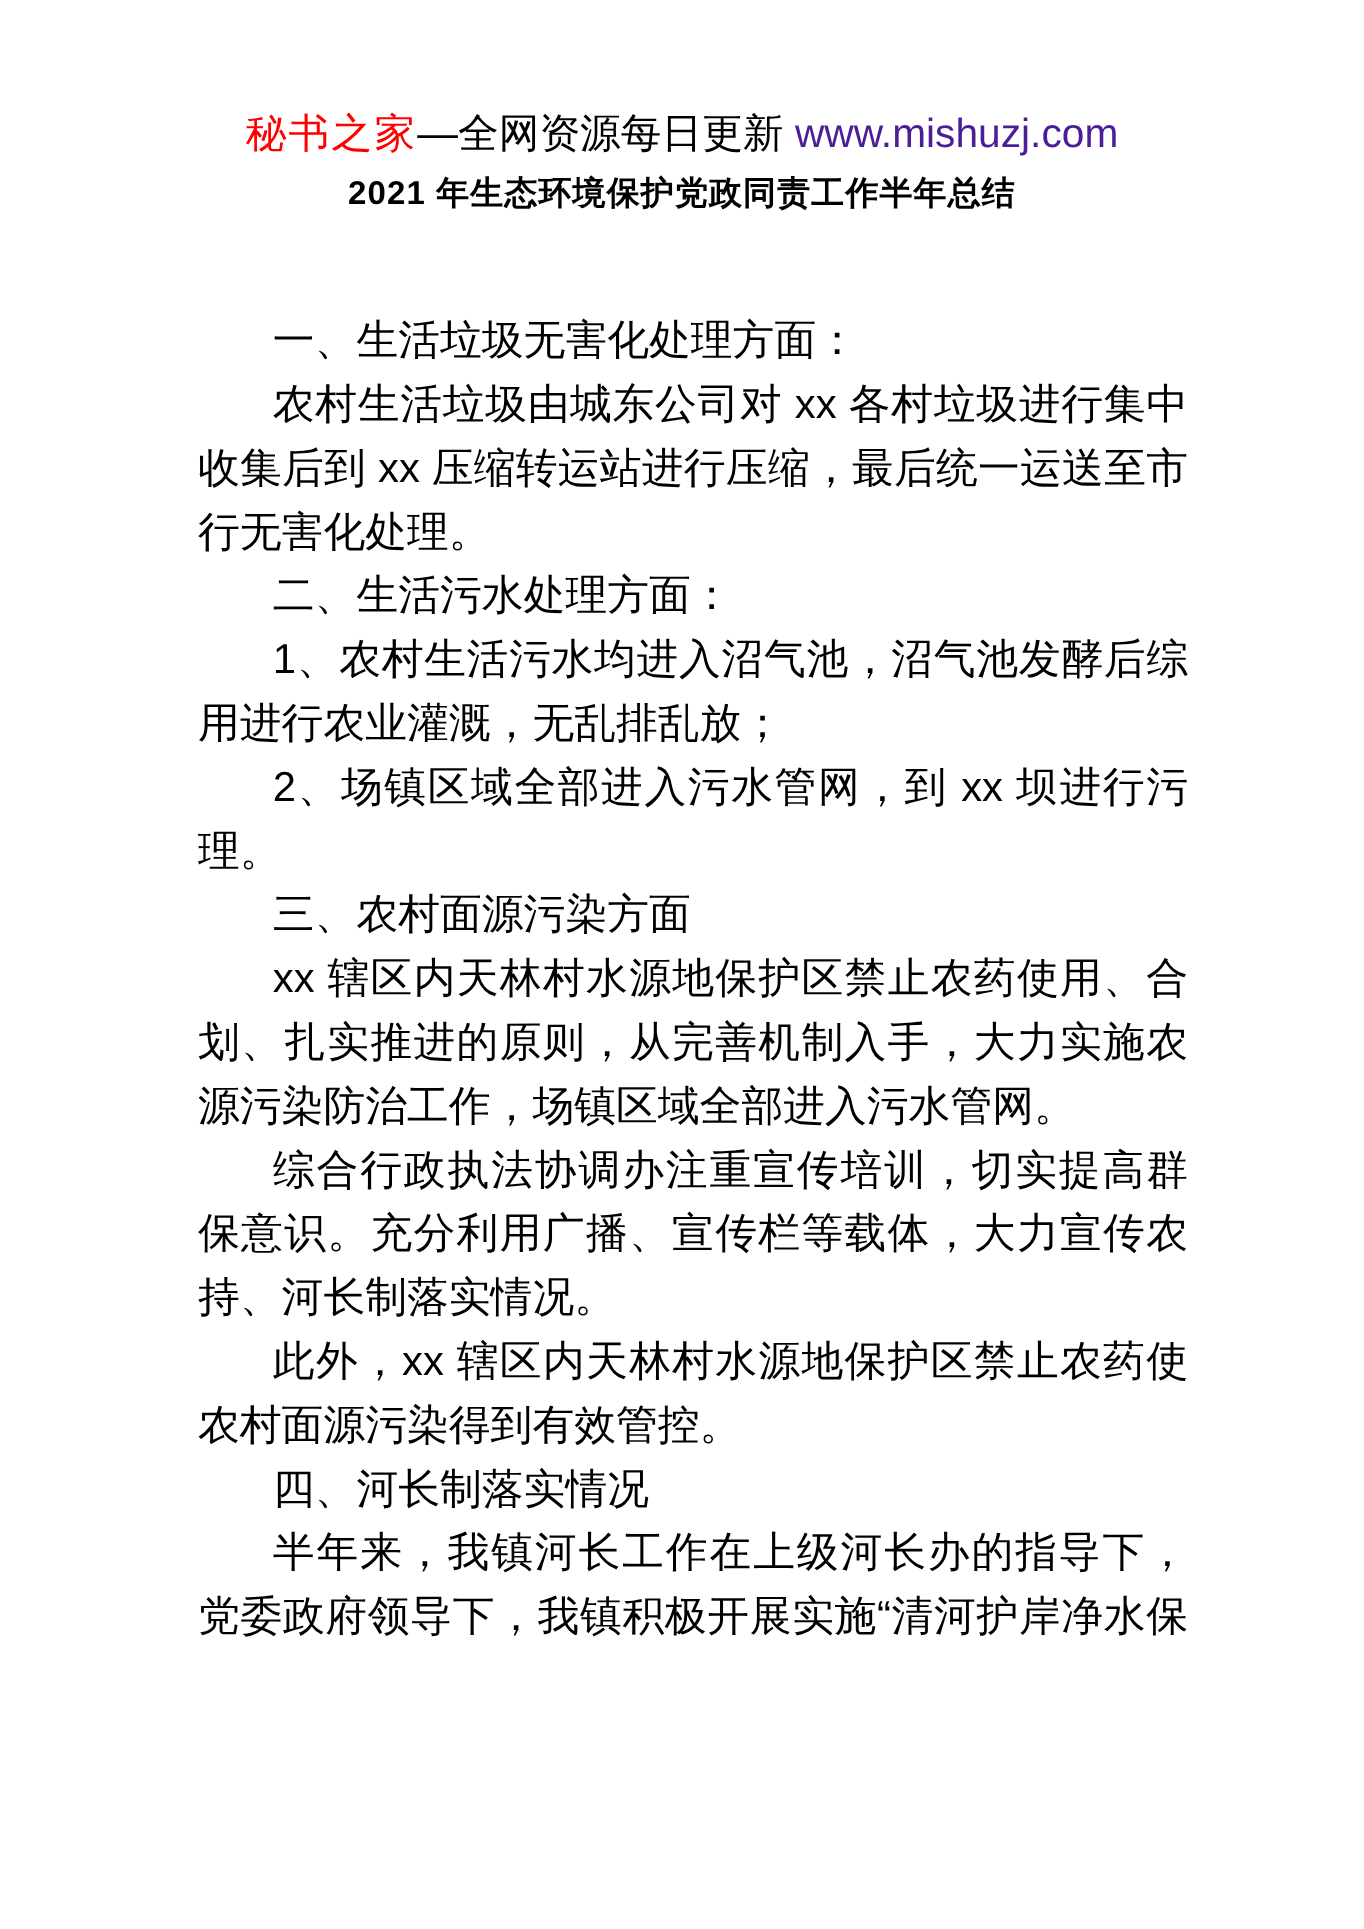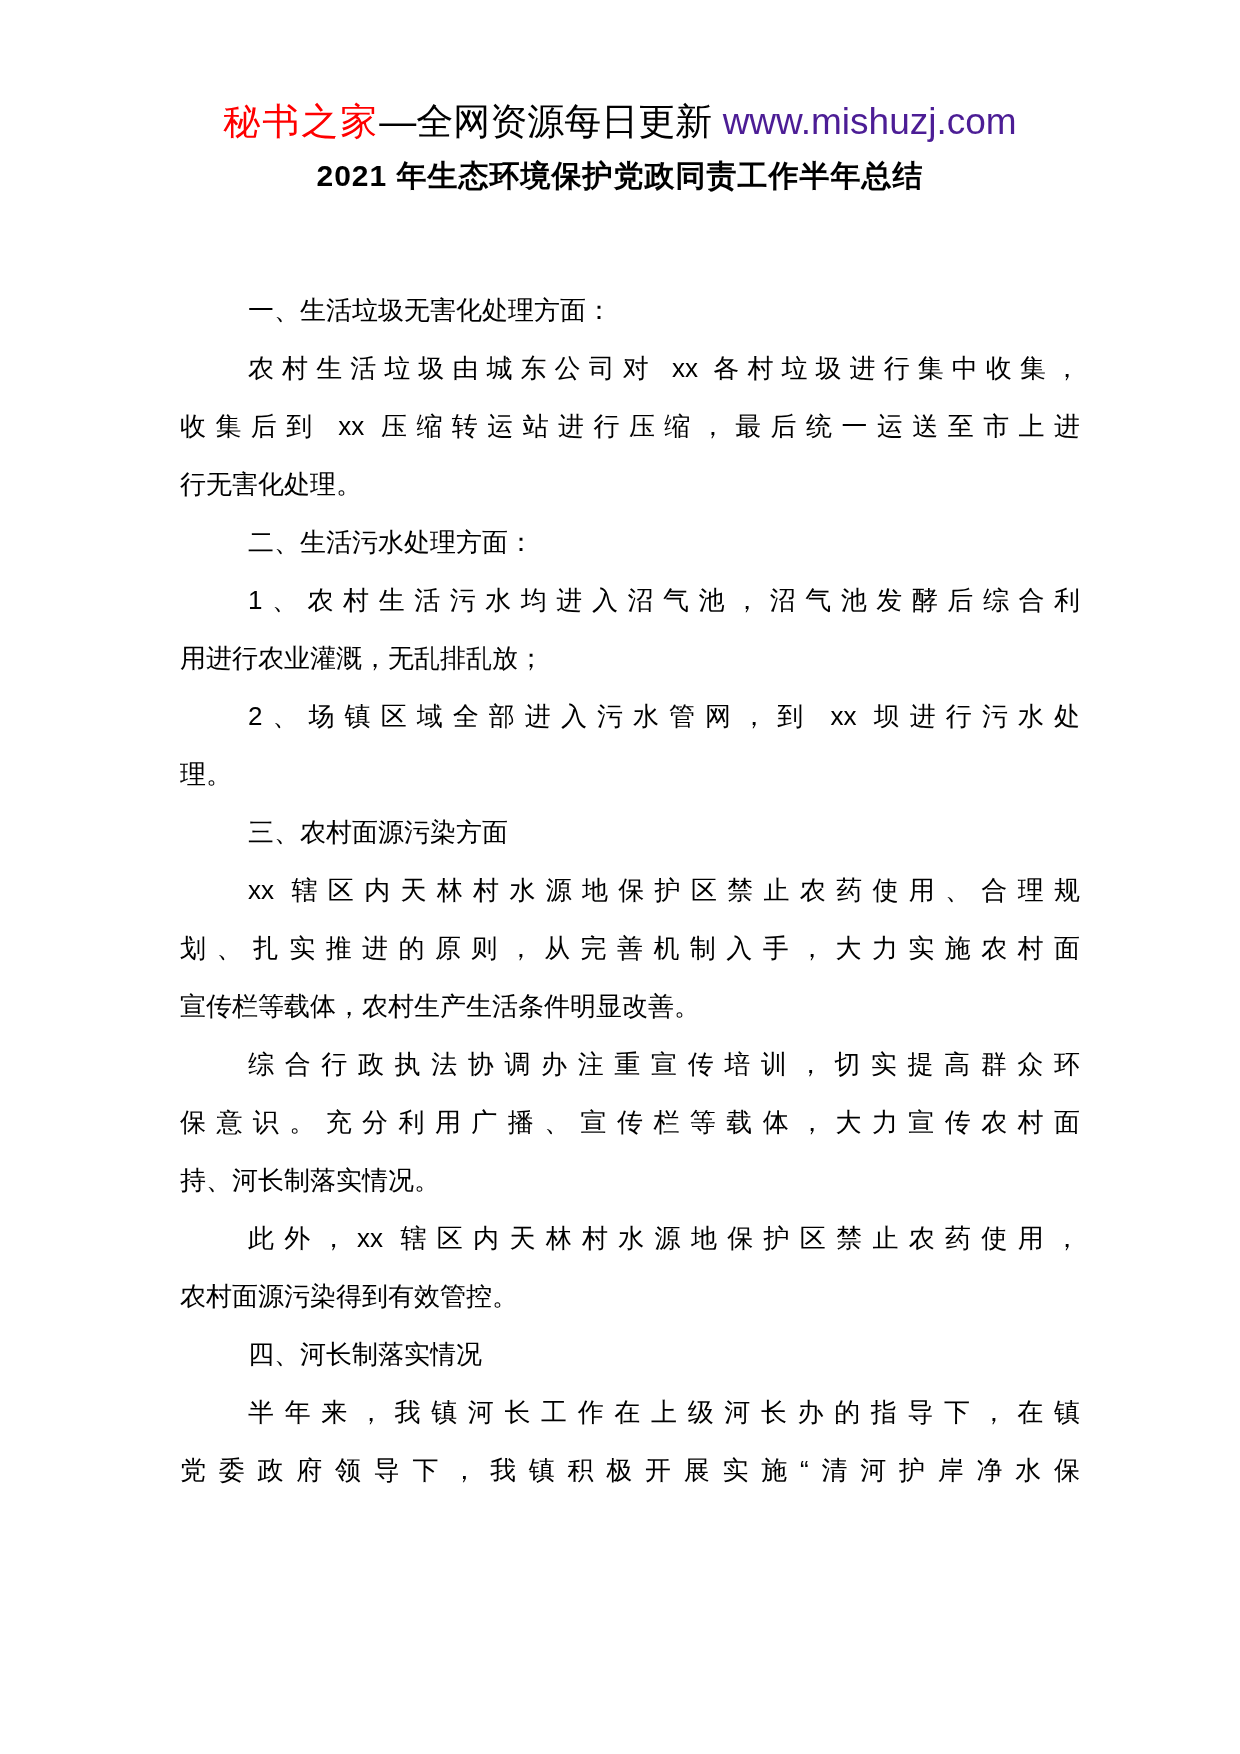--- a/index.html
+++ b/index.html
@@ -29,21 +29,21 @@
     text-align: center;
     font-size: 30px;
     font-weight: 700;
     line-height: 52px;
     letter-spacing: 1px;
     white-space: nowrap;
   }
   .doc-body {
     margin-top: 79px;
     padding: 0 160px 0 180px;
-    font-size: 26px;
+    font-size: 38px;
   }
   .line {
     height: 58px;
     line-height: 58px;
     overflow: hidden;
     text-align: left;
   }
   .line.indent { padding-left: 68px; }
   .line.fill {
     text-align: justify;
@@ -65,21 +65,21 @@
       <div class="line fill">收集后到 xx 压缩转运站进行压缩，最后统一运送至市上进</div>
       <div class="line">行无害化处理。</div>
       <div class="line indent">二、生活污水处理方面：</div>
       <div class="line indent fill">1、农村生活污水均进入沼气池，沼气池发酵后综合利</div>
       <div class="line">用进行农业灌溉，无乱排乱放；</div>
       <div class="line indent fill">2、场镇区域全部进入污水管网，到 xx 坝进行污水处</div>
       <div class="line">理。</div>
       <div class="line indent">三、农村面源污染方面</div>
       <div class="line indent fill">xx 辖区内天林村水源地保护区禁止农药使用、合理规</div>
       <div class="line fill">划、扎实推进的原则，从完善机制入手，大力实施农村面</div>
-      <div class="line">宣传栏等载体，农村生产生活条件明显改善。</div>
+      <div class="line">源污染防治工作，场镇区域全部进入污水管网。</div>
       <div class="line indent fill">综合行政执法协调办注重宣传培训，切实提高群众环</div>
       <div class="line fill">保意识。充分利用广播、宣传栏等载体，大力宣传农村面</div>
       <div class="line">持、河长制落实情况。</div>
       <div class="line indent fill">此外，xx 辖区内天林村水源地保护区禁止农药使用，</div>
       <div class="line">农村面源污染得到有效管控。</div>
       <div class="line indent">四、河长制落实情况</div>
       <div class="line indent fill">半年来，我镇河长工作在上级河长办的指导下，在镇</div>
       <div class="line fill">党委政府领导下，我镇积极开展实施“清河护岸净水保</div>
     </div>
 </div>

